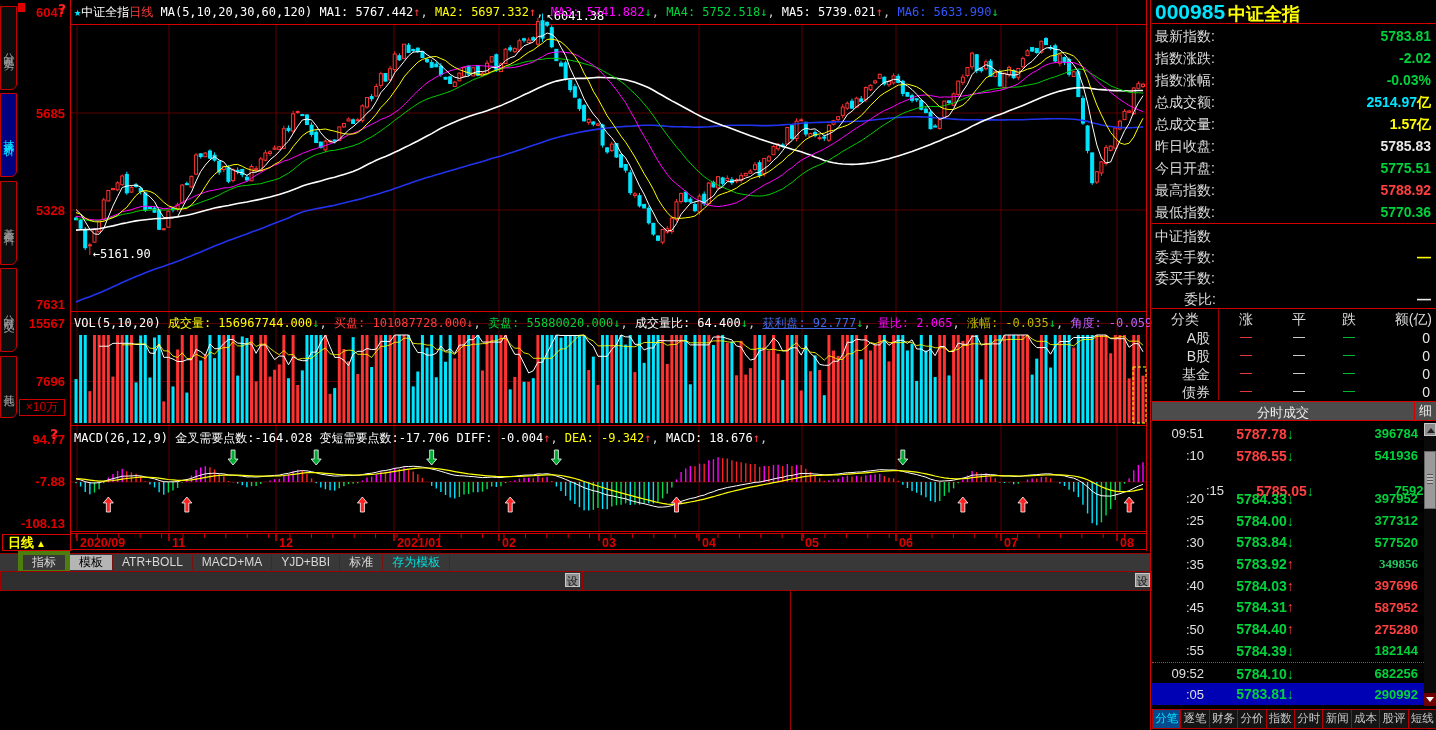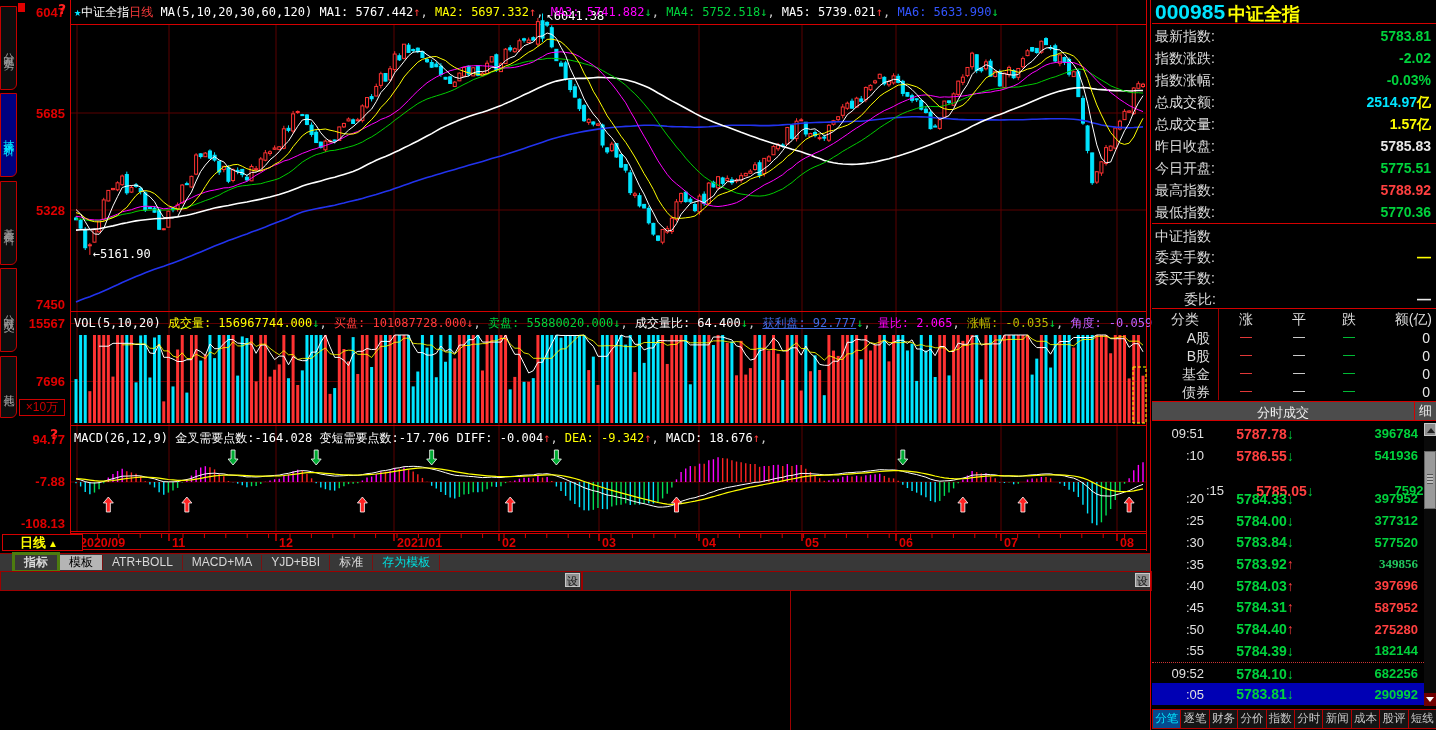--- a/index.html
+++ b/index.html
@@ -17,28 +17,28 @@
   .qmark{position:absolute;color:#ff2222;font:bold 14px "DejaVu Sans",sans-serif;z-index:6;}
   #vol-unit-box{position:absolute;left:19px;top:399px;width:44px;height:15px;border:1px solid #cc0000;
     color:#cc0000;font:12px "Liberation Sans",sans-serif;text-align:center;line-height:15px;}
   
   .seg-row{position:absolute;left:74px;white-space:nowrap;z-index:5;
     font:12px "DejaVu Sans Mono","DejaVu Sans",monospace;}
   .seg-row .u{text-decoration:underline;}
   #chart-svg{position:absolute;left:70px;top:0;z-index:1;}
   #period-box{position:absolute;left:2px;top:534px;width:62px;height:15px;background:#000;
     border:1px solid #d40000;color:#ffff00;font:bold 13px "Liberation Sans",sans-serif;
-    line-height:15px;padding-left:17px;z-index:6;}
+    line-height:15px;padding-left:5px;z-index:6;}
   #period-box .tri{font-size:10px;margin-left:2px;}
   
   #indicator-bar{position:absolute;left:0;top:553px;width:1151px;height:17px;background:#383838;
     border-top:1px solid #9c0000;border-bottom:1px solid #9c0000;display:flex;align-items:center;z-index:4;}
   .ind-tab{font-size:12px;color:#d8d8d8;padding:0 9px;height:15px;line-height:15px;
     border-right:1px solid #7a1010;}
-  .ind-tab.boxed{border:3px solid #4d7c0f;margin-left:12px;font-weight:bold;}
+  .ind-tab.boxed{border:5px solid #4d7c0f;margin-left:18px;}
   .ind-tab.active{background:#b5b5b5;color:#000;}
   .ind-tab.accent{color:#00dddd;}
   .strip{position:absolute;top:571px;height:18px;background:#2f2f2f;border:1px solid #9c0000;z-index:4;}
   .set-btn{position:absolute;right:1px;top:1px;width:15px;height:14px;background:#909090;color:#111;
     font:11px "Liberation Sans",sans-serif;text-align:center;line-height:14px;border:1px solid #c8c8c8;
     padding:0;cursor:pointer;}
   .redline-h{position:absolute;background:#9c0000;height:1px;z-index:3;}
   .redline-v{position:absolute;background:#9c0000;width:1px;z-index:3;}
   
   #panel{position:absolute;left:1152px;top:0;width:284px;height:730px;background:#000;z-index:5;}
@@ -90,21 +90,21 @@
       <div class="side-tab" style="top: 6px; height: 82px;">分时走势</div>
       <div class="side-tab active" style="top: 93px; height: 82px;">技术分析</div>
       <div class="side-tab" style="top: 181px; height: 82px;">基本资料</div>
       <div class="side-tab" style="top: 268px; height: 82px;">分时成交</div>
       <div class="side-tab" style="top: 356px; height: 60px;">其他</div>
     </div>
   <div id="axis-col">
       <div class="axis-label" style="left: 16px; top: 5px;">6047</div>
       <div class="axis-label" style="left: 16px; top: 106px;">5685</div>
       <div class="axis-label" style="left: 16px; top: 203px;">5328</div>
-      <div class="axis-label" style="left: 16px; top: 297px;">7450</div>
+      <div class="axis-label" style="left: 16px; top: 297px;">7631</div>
       <div class="axis-label" style="left: 16px; top: 316px;">15567</div>
       <div class="axis-label" style="left: 16px; top: 374px;">7696</div>
       <div class="axis-label" style="left: 16px; top: 432px;">94.77</div>
       <div class="axis-label" style="left: 16px; top: 474px;">-7.88</div>
       <div class="axis-label" style="left: 16px; top: 516px;">-108.13</div>
       <div class="qmark" style="left: 58px; top: 1px;">?</div>
       <div class="qmark" style="left: 50px; top: 426px;">?</div>
     </div>
   <div id="pin-icon"></div>
   <div id="vol-unit-box">×10万</div>

